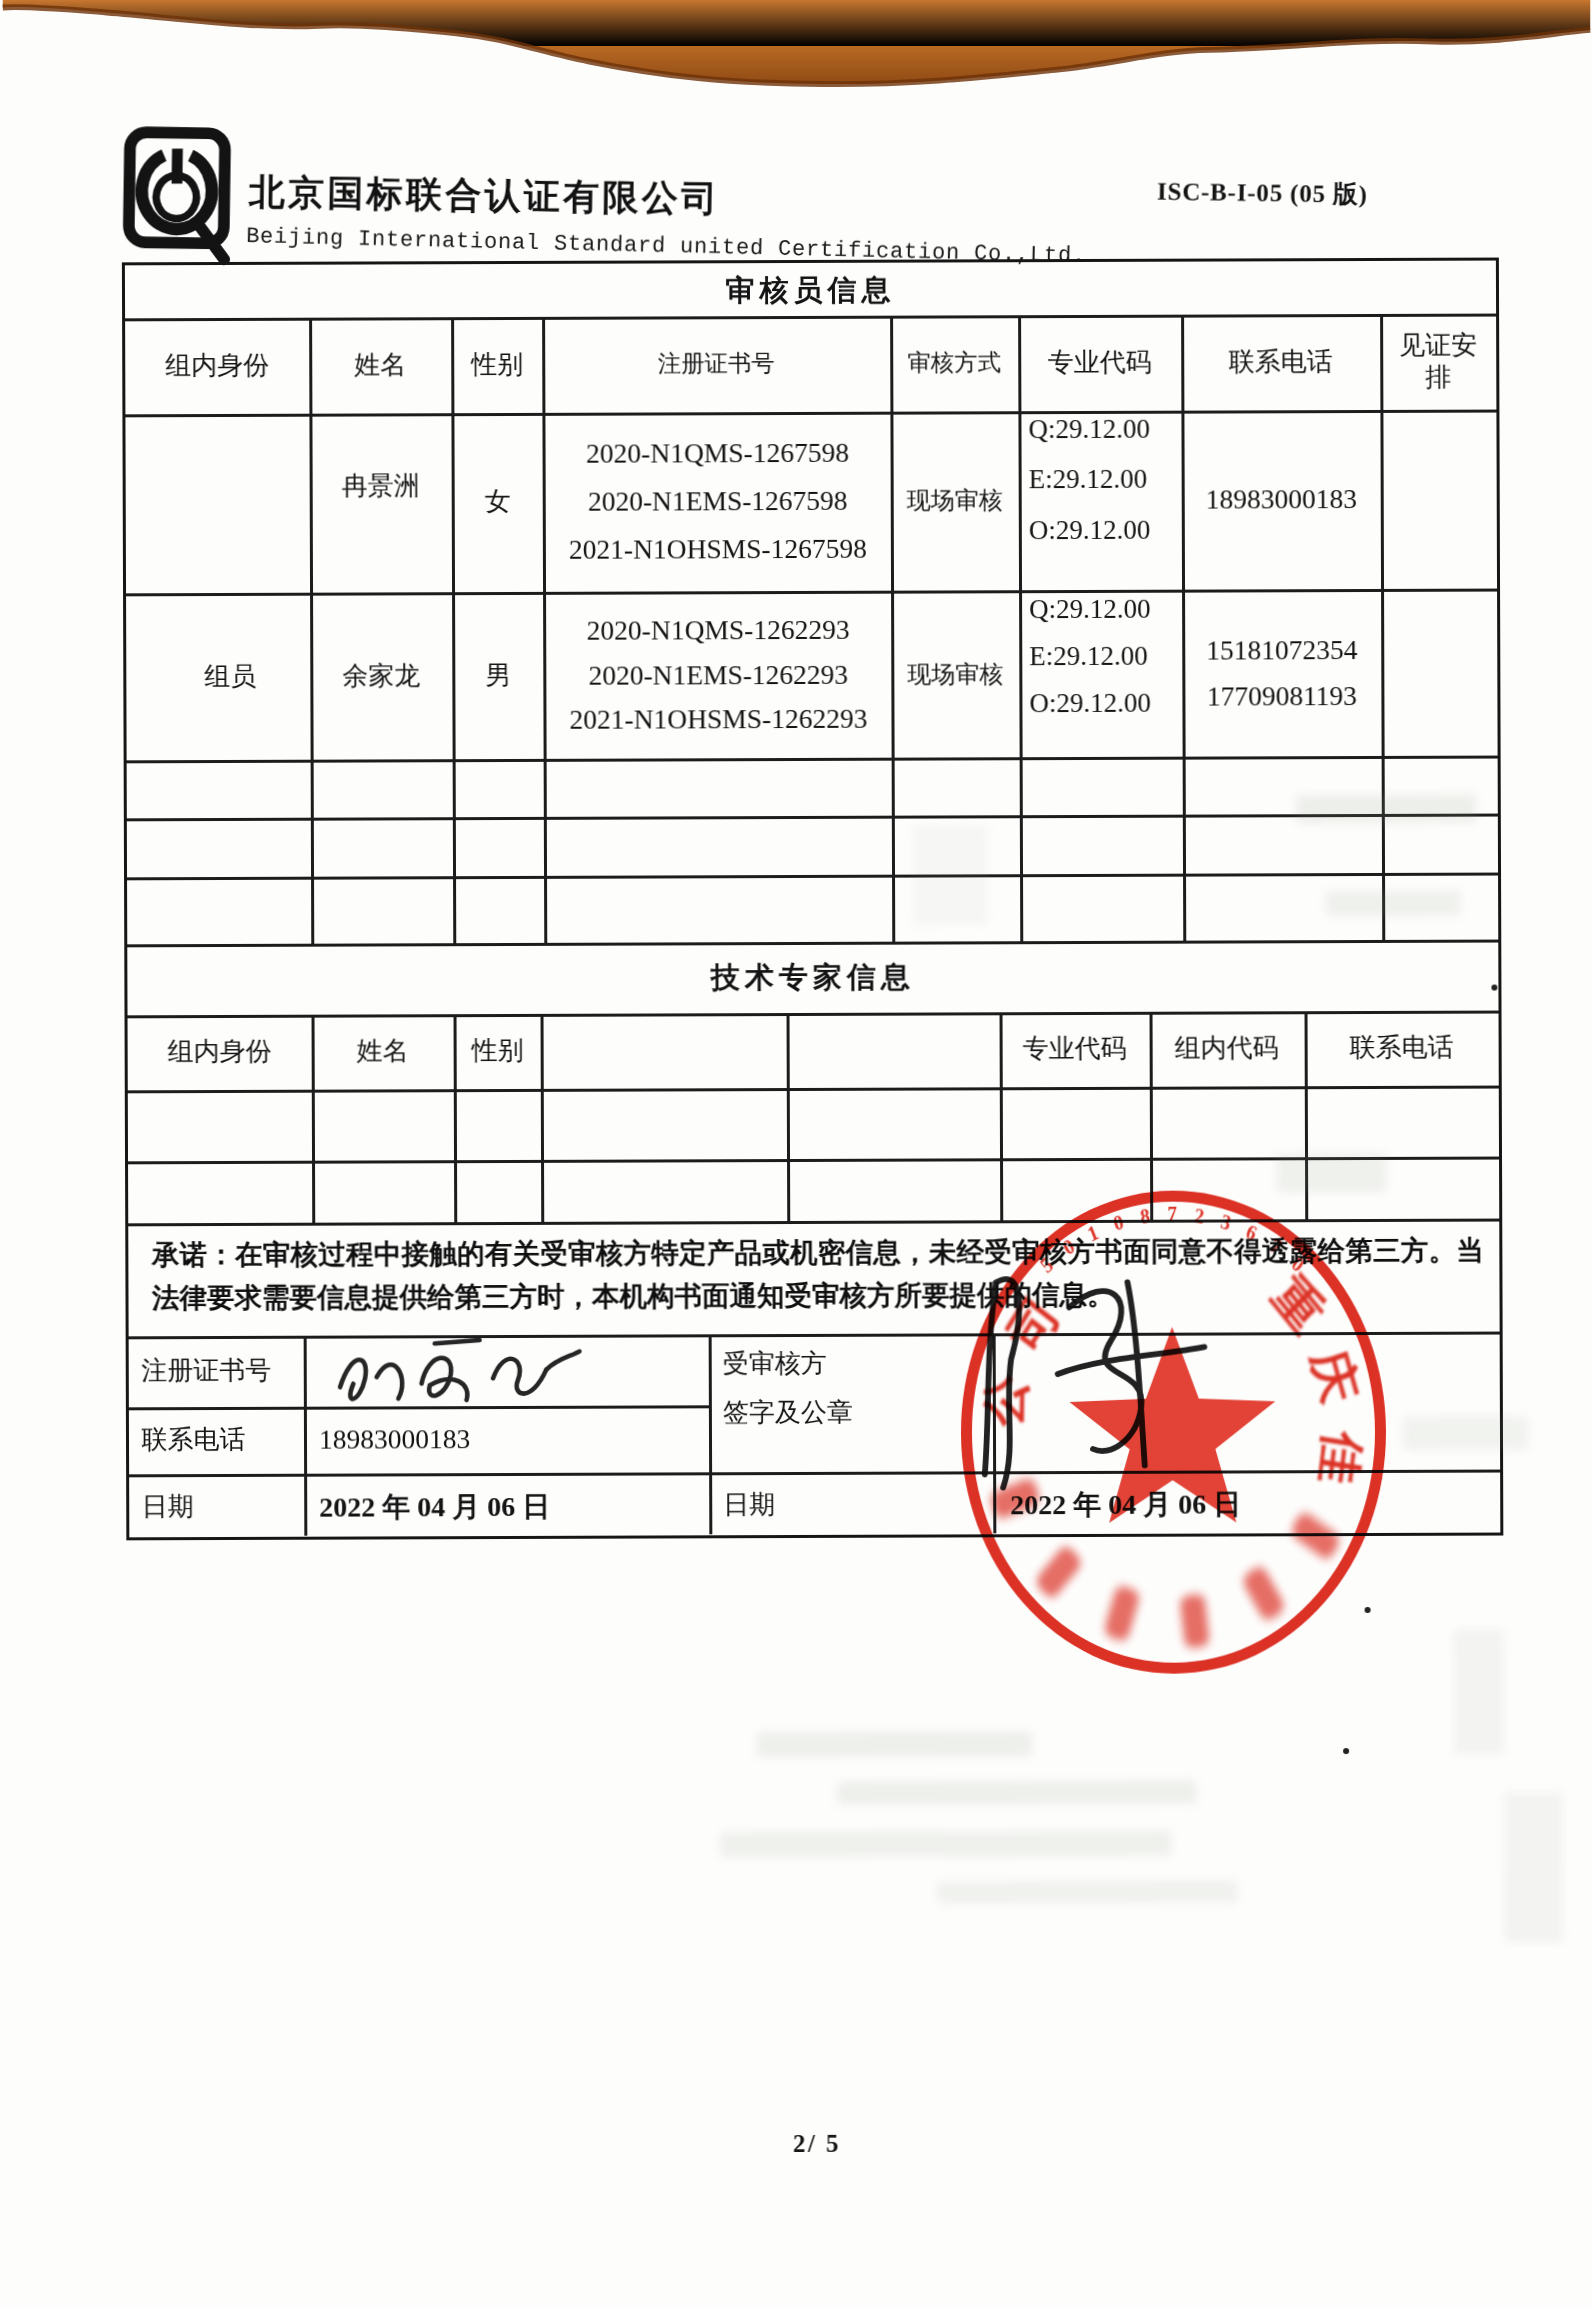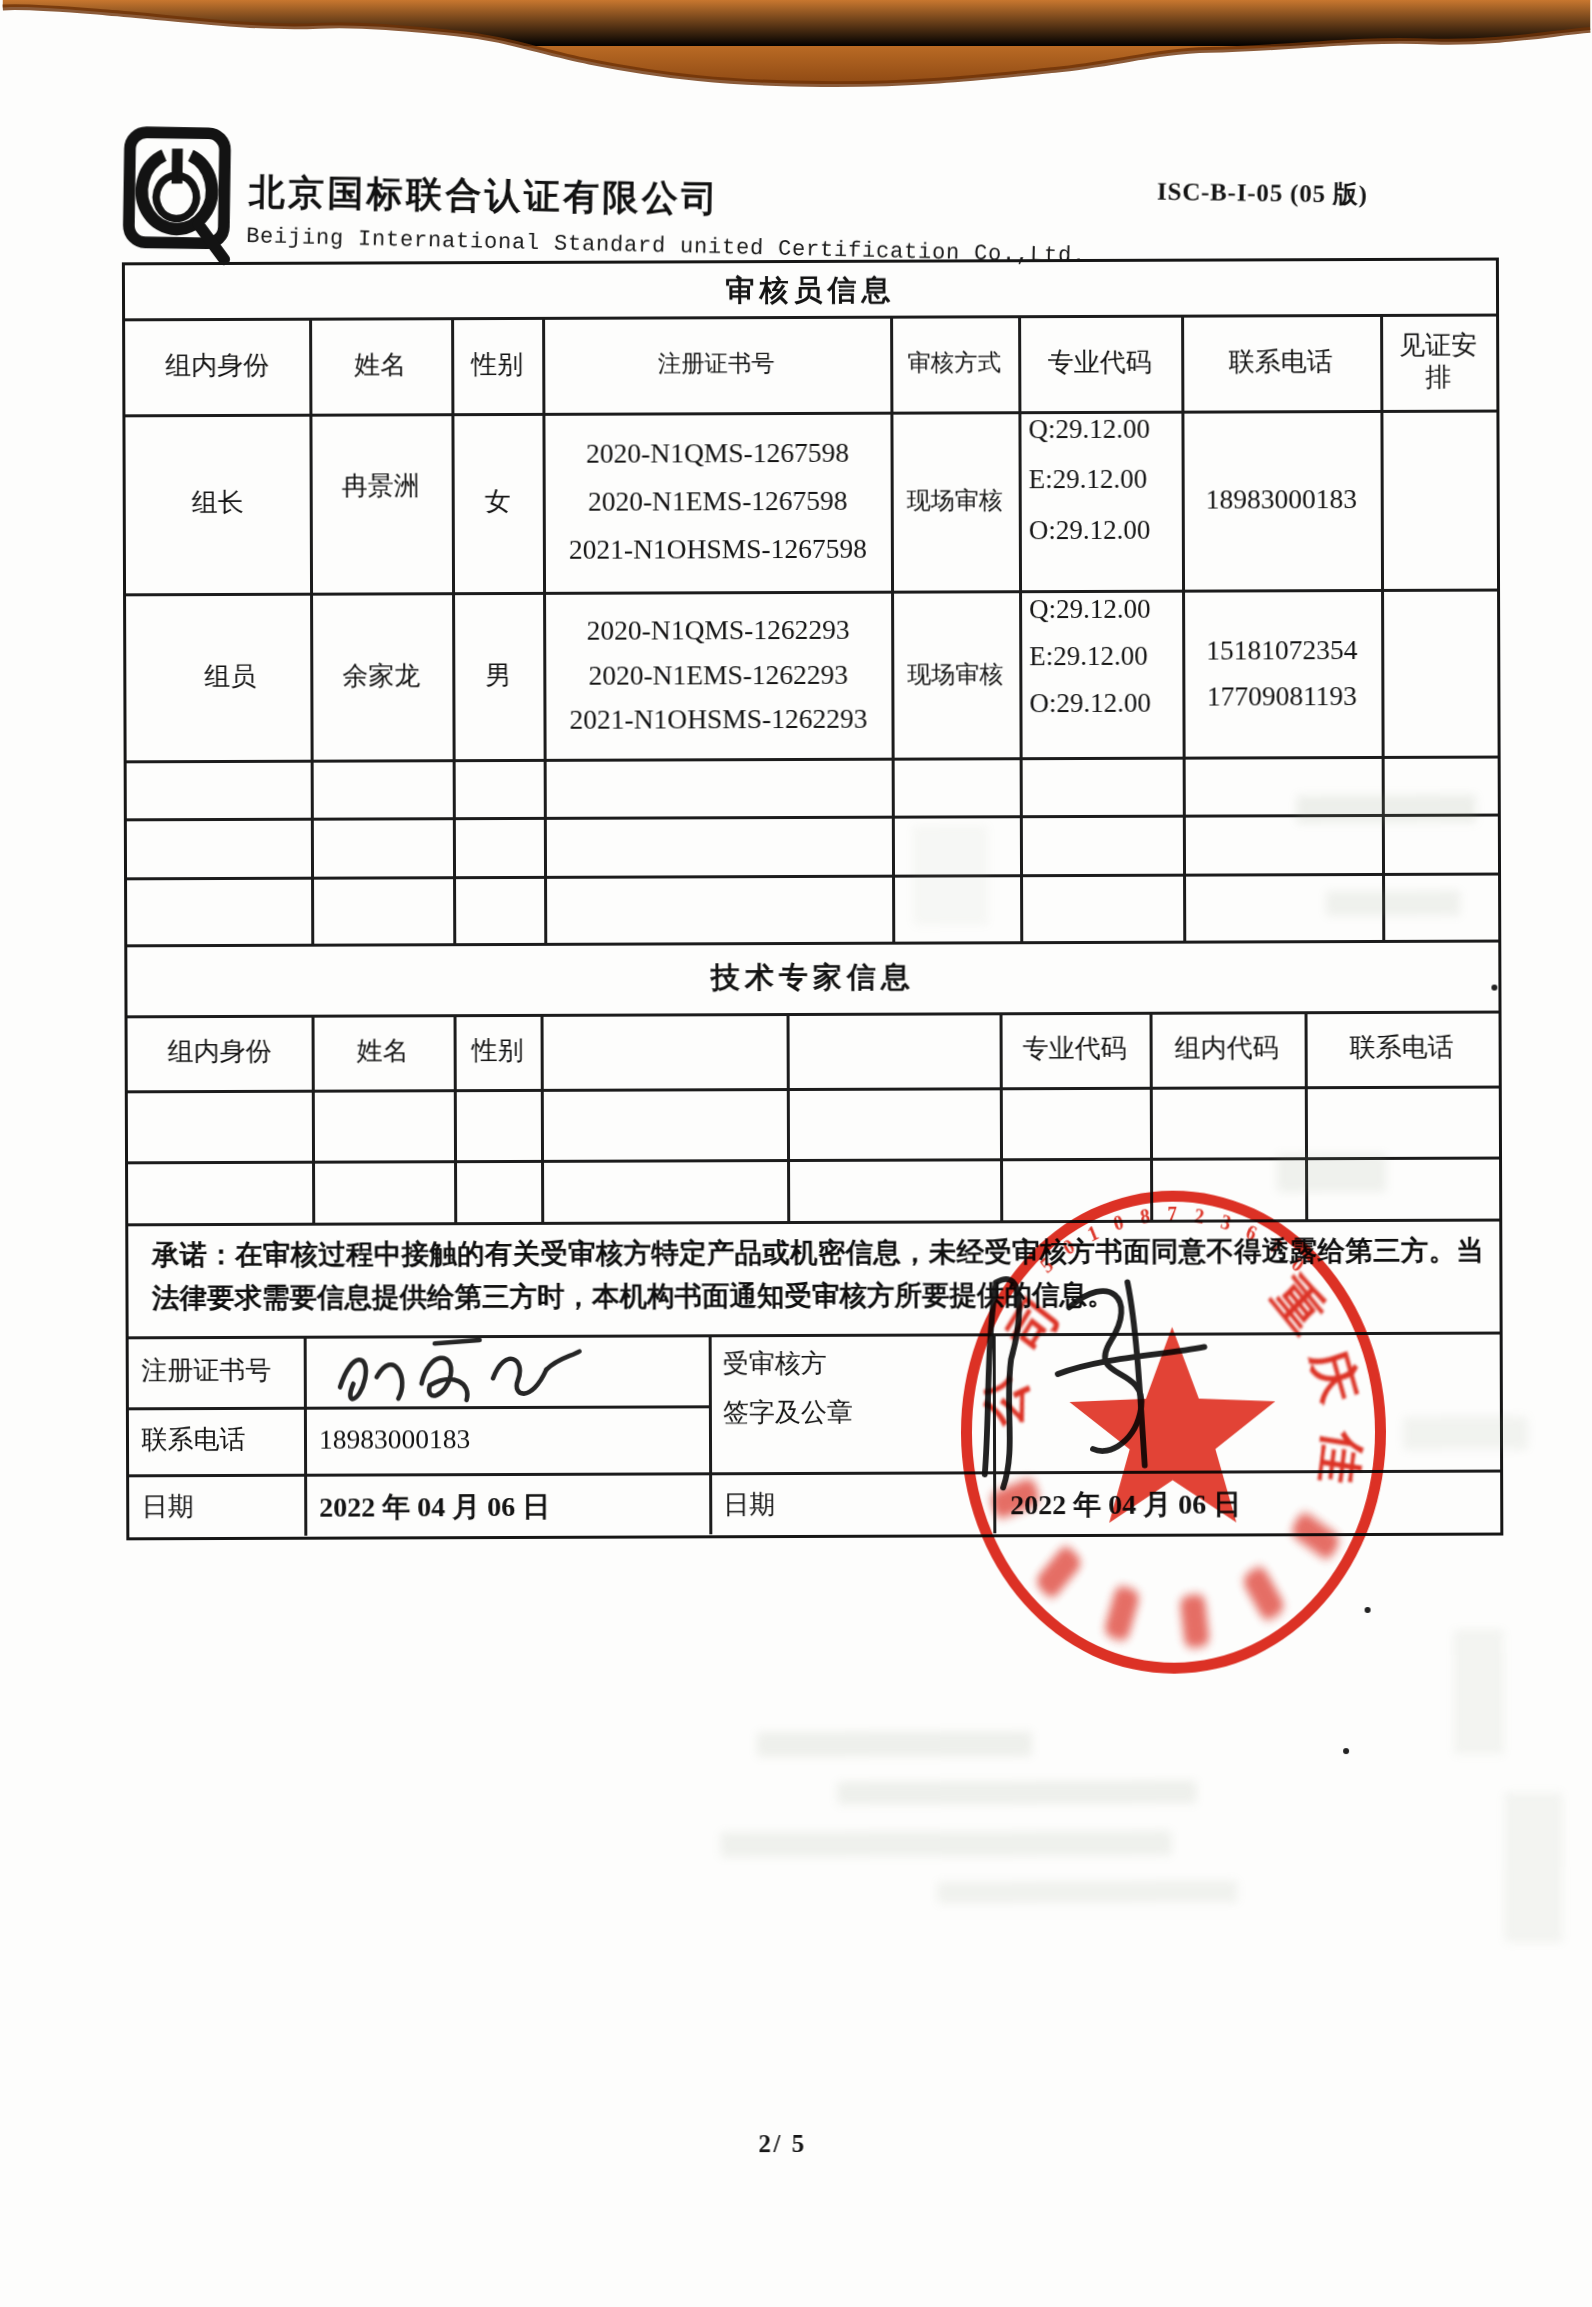--- a/index.html
+++ b/index.html
@@ -33,21 +33,21 @@
   .rc{position:absolute;left:-27px;top:-27px;width:53px;height:53px;font-size:47px;font-weight:bold;
       color:#d92113;text-align:center;line-height:53px;filter:blur(0.8px);}
   .rd{position:absolute;left:-10px;top:-11.7px;width:20px;height:23.4px;font-size:19px;font-weight:bold;
       color:#d92113;text-align:center;filter:blur(0.5px);font-family:"Liberation Serif",serif;}
   .blob{position:absolute;left:-12.5px;top:-23.4px;width:25px;height:47px;background:#d92113;border-radius:8.3px;
         filter:blur(4.2px);opacity:.7;}
   .star{position:absolute;left:102px;top:135px;filter:blur(0.5px);}
   
   .bleed{position:absolute;background:#8e9b84;filter:blur(5px);}
   .dot{position:absolute;width:5.8px;height:5.8px;background:#222;border-radius:50%;}
-  .pageno{position:absolute;left:755px;top:2130px;width:117px;text-align:left;font-size:25px;
+  .pageno{position:absolute;left:755px;top:2130px;width:117px;text-align:center;font-size:25px;
           font-weight:bold;letter-spacing:2.5px;}
   svg{display:block;}
 </style>
 </head>
 <body>
 
 <div class="page">
 
   <svg width="1593" height="104" viewBox="0 0 1908 125" style="position:absolute;left:0;top:0">
     <defs>
@@ -118,21 +118,20 @@
 
       <div class="cell" style="left:0;top:55px;width:184px;height:92px">组内身份</div>
       <div class="cell" style="left:184px;top:55px;width:142px;height:92px">姓名</div>
       <div class="cell" style="left:326px;top:55px;width:92px;height:92px">性别</div>
       <div class="cell sm" style="left:417px;top:55px;width:348px;height:92px">注册证书号</div>
       <div class="cell sm" style="left:765px;top:55px;width:128px;height:92px">审核方式</div>
       <div class="cell" style="left:893px;top:55px;width:163px;height:92px">专业代码</div>
       <div class="cell" style="left:1056px;top:55px;width:199px;height:92px">联系电话</div>
       <div class="cell" style="left:1255px;top:55px;width:116px;height:92px;padding:0 16.7px;box-sizing:border-box">见证安排</div>
 
-      <div class="cell" style="left:0;top:151px;width:184px;height:174px">组长</div>
       <div class="cell" style="left:184px;top:135px;width:142px;height:174px">冉景洲</div>
       <div class="cell" style="left:326px;top:151px;width:92px;height:174px">女</div>
       <div class="cell col num" style="left:422px;top:151px;width:340px;height:174px;gap:13.4px;font-size:27.5px">
         <div>2020-N1QMS-1267598</div>
         <div>2020-N1EMS-1267598</div>
         <div>2021-N1OHSMS-1267598</div>
       </div>
       <div class="cell" style="left:765px;top:151px;width:128px;height:174px;font-size:24px">现场审核</div>
       <div class="cell col num left" style="left:903px;top:151px;width:150px;height:174px;gap:16.7px;font-size:27px;align-items:flex-start">
         <div>Q:29.12.00</div>

